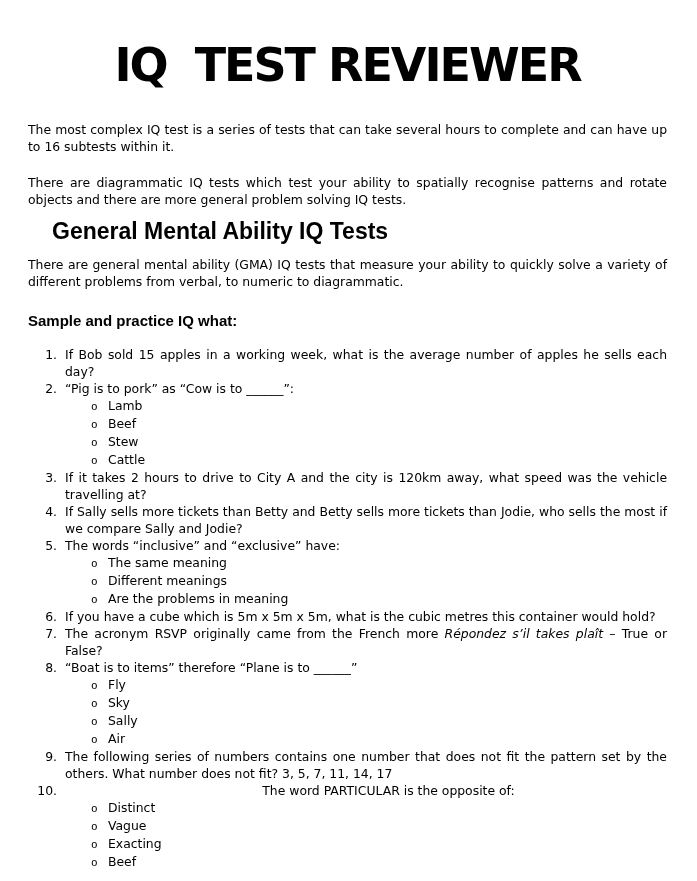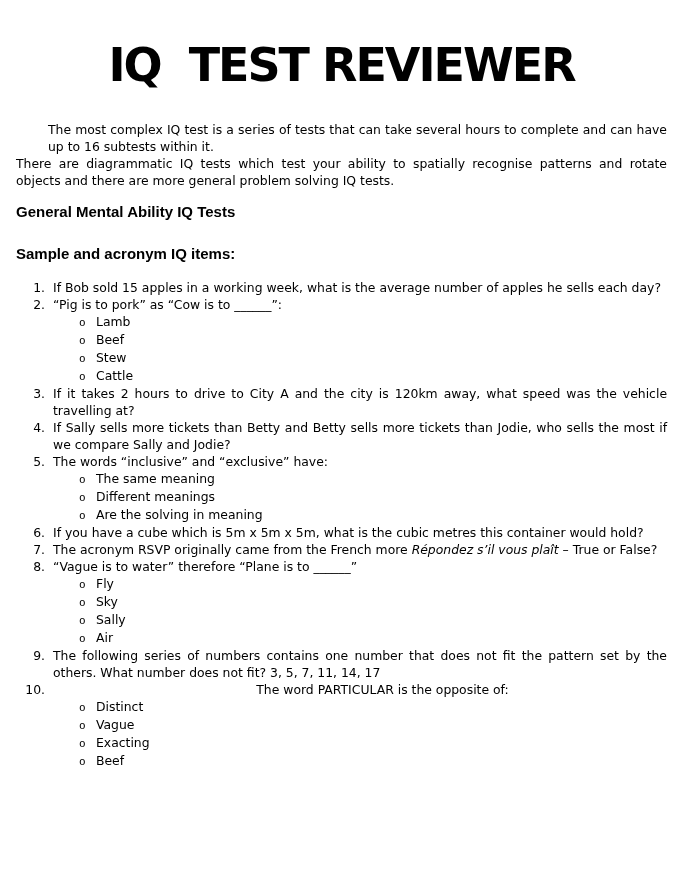--- a/index.html
+++ b/index.html
@@ -13,43 +13,44 @@
     line-height: 17px;
     color: #000000;
   }
   .page-number {
     position: absolute;
     top: -14px; right: 40px;
     font: bold 17px/1 "DejaVu Sans", sans-serif;
     color: #000000;
   }
   .content {
-    padding: 0 30px 0 16px;
+    padding: 0 30px 0 28px;
   }
   .doc-title {
     margin-top: 42px;
     text-align: center;
     font-family: "DejaVu Sans", sans-serif;
     font-weight: bold;
     font-size: 46px;
     line-height: 46px;
     letter-spacing: -2px;
     white-space: pre;
   }
   .para {
     text-align: justify;
   }
-  .p1 { margin-top: 33px; margin-left: 32px; }
-  .p2 { }
+  .p1 { margin-top: 33px; }
+  .p2 { margin-top: 19px; }
   .section-heading {
     margin-top: 12px;
     font-family: "Liberation Sans", sans-serif;
     font-weight: bold;
-    font-size: 15px;
+    font-size: 23px;
     line-height: 22px;
+    margin-left: 24px;
   }
   .p3 { margin-top: 14px; }
   .list-heading {
     margin-top: 22px;
     font-family: "Liberation Sans", sans-serif;
     font-weight: bold;
     font-size: 15px;
     line-height: 18px;
   }
   .items { margin-top: 16px; }
@@ -81,22 +82,23 @@
 
 <div class="content">
 
   <div class="doc-title">IQ  TEST REVIEWER</div>
 
   <div class="para p1">The most complex IQ test is a series of tests that can take several hours to complete and can have up to 16 subtests within it.</div>
   <div class="para p2">There are diagrammatic IQ tests which test your ability to spatially recognise patterns and rotate objects and there are more general problem solving IQ tests.</div>
 
   <div class="section-heading">General Mental Ability IQ Tests</div>
 
-
-  <div class="list-heading">Sample and acronym IQ items:</div>
+  <div class="para p3">There are general mental ability (GMA) IQ tests that measure your ability to quickly solve a variety of different problems from verbal, to numeric to diagrammatic.</div>
+
+  <div class="list-heading">Sample and practice IQ what:</div>
 
   <div class="items">
 
     <div class="item">
       <div class="num">1.</div>
       <div class="txt">If Bob sold 15 apples in a working week, what is the average number of apples he sells each day?</div>
     </div>
 
     <div class="item">
       <div class="num">2.</div>
@@ -136,38 +138,38 @@
     <div class="opt">
       <span class="bullet">o</span>
       <span>The same meaning</span>
     </div>
     <div class="opt">
       <span class="bullet">o</span>
       <span>Different meanings</span>
     </div>
     <div class="opt">
       <span class="bullet">o</span>
-      <span>Are the solving in meaning</span>
+      <span>Are the problems in meaning</span>
     </div>
 
     <div class="item">
       <div class="num">6.</div>
       <div class="txt">If you have a cube which is 5m x 5m x 5m, what is the cubic metres this container would hold?</div>
     </div>
 
     <div class="item">
       <div class="num">7.</div>
       <div class="txt">
-        <span>The acronym RSVP originally came from the French more </span><span class="italic">Répondez s’il vous plaît</span><span> – True or False?</span>
+        <span>The acronym RSVP originally came from the French more </span><span class="italic">Répondez s’il takes plaît</span><span> – True or False?</span>
       </div>
     </div>
 
     <div class="item">
       <div class="num">8.</div>
-      <div class="txt">“Vague is to water” therefore “Plane is to ______”</div>
+      <div class="txt">“Boat is to items” therefore “Plane is to ______”</div>
     </div>
     <div class="opt">
       <span class="bullet">o</span>
       <span>Fly</span>
     </div>
     <div class="opt">
       <span class="bullet">o</span>
       <span>Sky</span>
     </div>
     <div class="opt">

